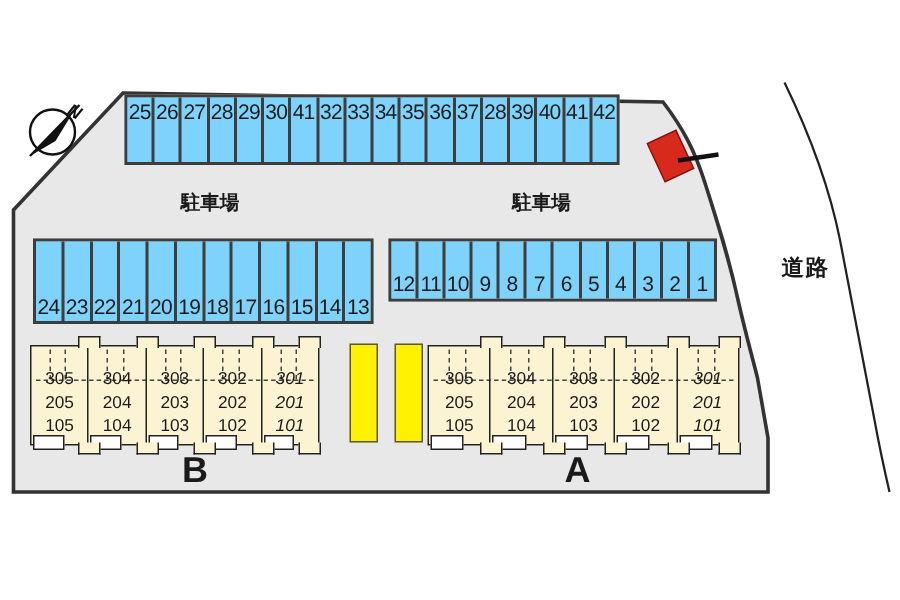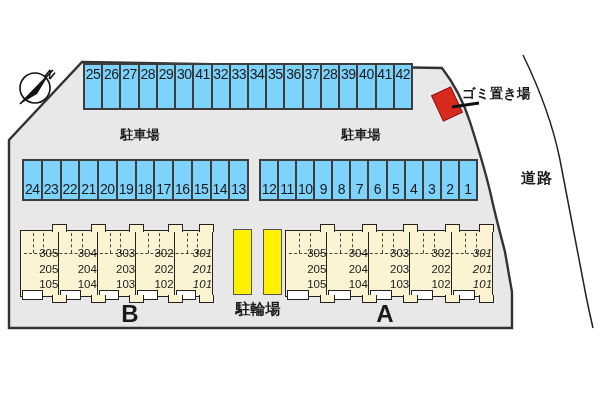--- a/index.html
+++ b/index.html
@@ -24,21 +24,21 @@
   .row-top .stall{align-items:flex-start;padding-top:1px;}
   .row-mid .stall{align-items:flex-end;padding-bottom:2px;}
 
   
   .building{
     position:absolute;display:flex;background:#fbf3d2;
     border:1.5px solid #222;box-sizing:border-box;
   }
   .bdash{position:absolute;left:3px;right:3px;top:22px;border-top:1.5px dashed #444;z-index:0;}
   .unit{
-    position:relative;flex:1;display:flex;flex-direction:column;align-items:flex-end;
+    position:relative;flex:1;display:flex;flex-direction:column;align-items:center;
     padding-top:15px;box-sizing:border-box;border-right:1.5px solid #222;
   }
   .unit:last-child{border-right:none;font-style:italic;}
   .room{font-size:11.5px;line-height:15.5px;z-index:1;}
   .toptab,.bottab{
     position:absolute;width:15px;height:8px;background:#fbf3d2;
     border:1.5px solid #222;box-sizing:border-box;right:-9px;z-index:3;
   }
   .toptab{top:-7px;border-bottom:none;}
   .bottab{bottom:-7px;border-top:none;}
@@ -134,21 +134,21 @@
         <span>40</span>
       </div>
       <div class="stall">
         <span>41</span>
       </div>
       <div class="stall">
         <span>42</span>
       </div>
     </div>
 
-  <div class="stall-row row-mid" style="left:22px;top:159px;width:227px;height:42px;">
+  <div class="stall-row row-mid" style="left:22px;top:159px;width:227px;height:57px;">
       <div class="stall">
         <span>24</span>
       </div>
       <div class="stall">
         <span>23</span>
       </div>
       <div class="stall">
         <span>22</span>
       </div>
       <div class="stall">
@@ -328,20 +328,18 @@
         <div class="dashv v2"></div>
         <div class="room">301</div>
         <div class="room">201</div>
         <div class="room">101</div>
       </div>
     </div>
 
   <div class="bike-strip" style="left:233px;top:229px;"></div>
   <div class="bike-strip" style="left:263px;top:229px;"></div>
 
-  <div class="lbl lbl-bike" style="left:216px;top:300px;">駐輪場</div>
   <div class="lbl lbl-bldg" style="left:105px;top:300px;">B</div>
   <div class="lbl lbl-bldg" style="left:360px;top:300px;">A</div>
 
-  <div class="lbl lbl-garbage" style="left:462px;top:85px;">ゴミ置き場</div>
   <div class="lbl lbl-road" style="left:517px;top:169px;">道路</div>
 
 </div>
 
 </body></html>

